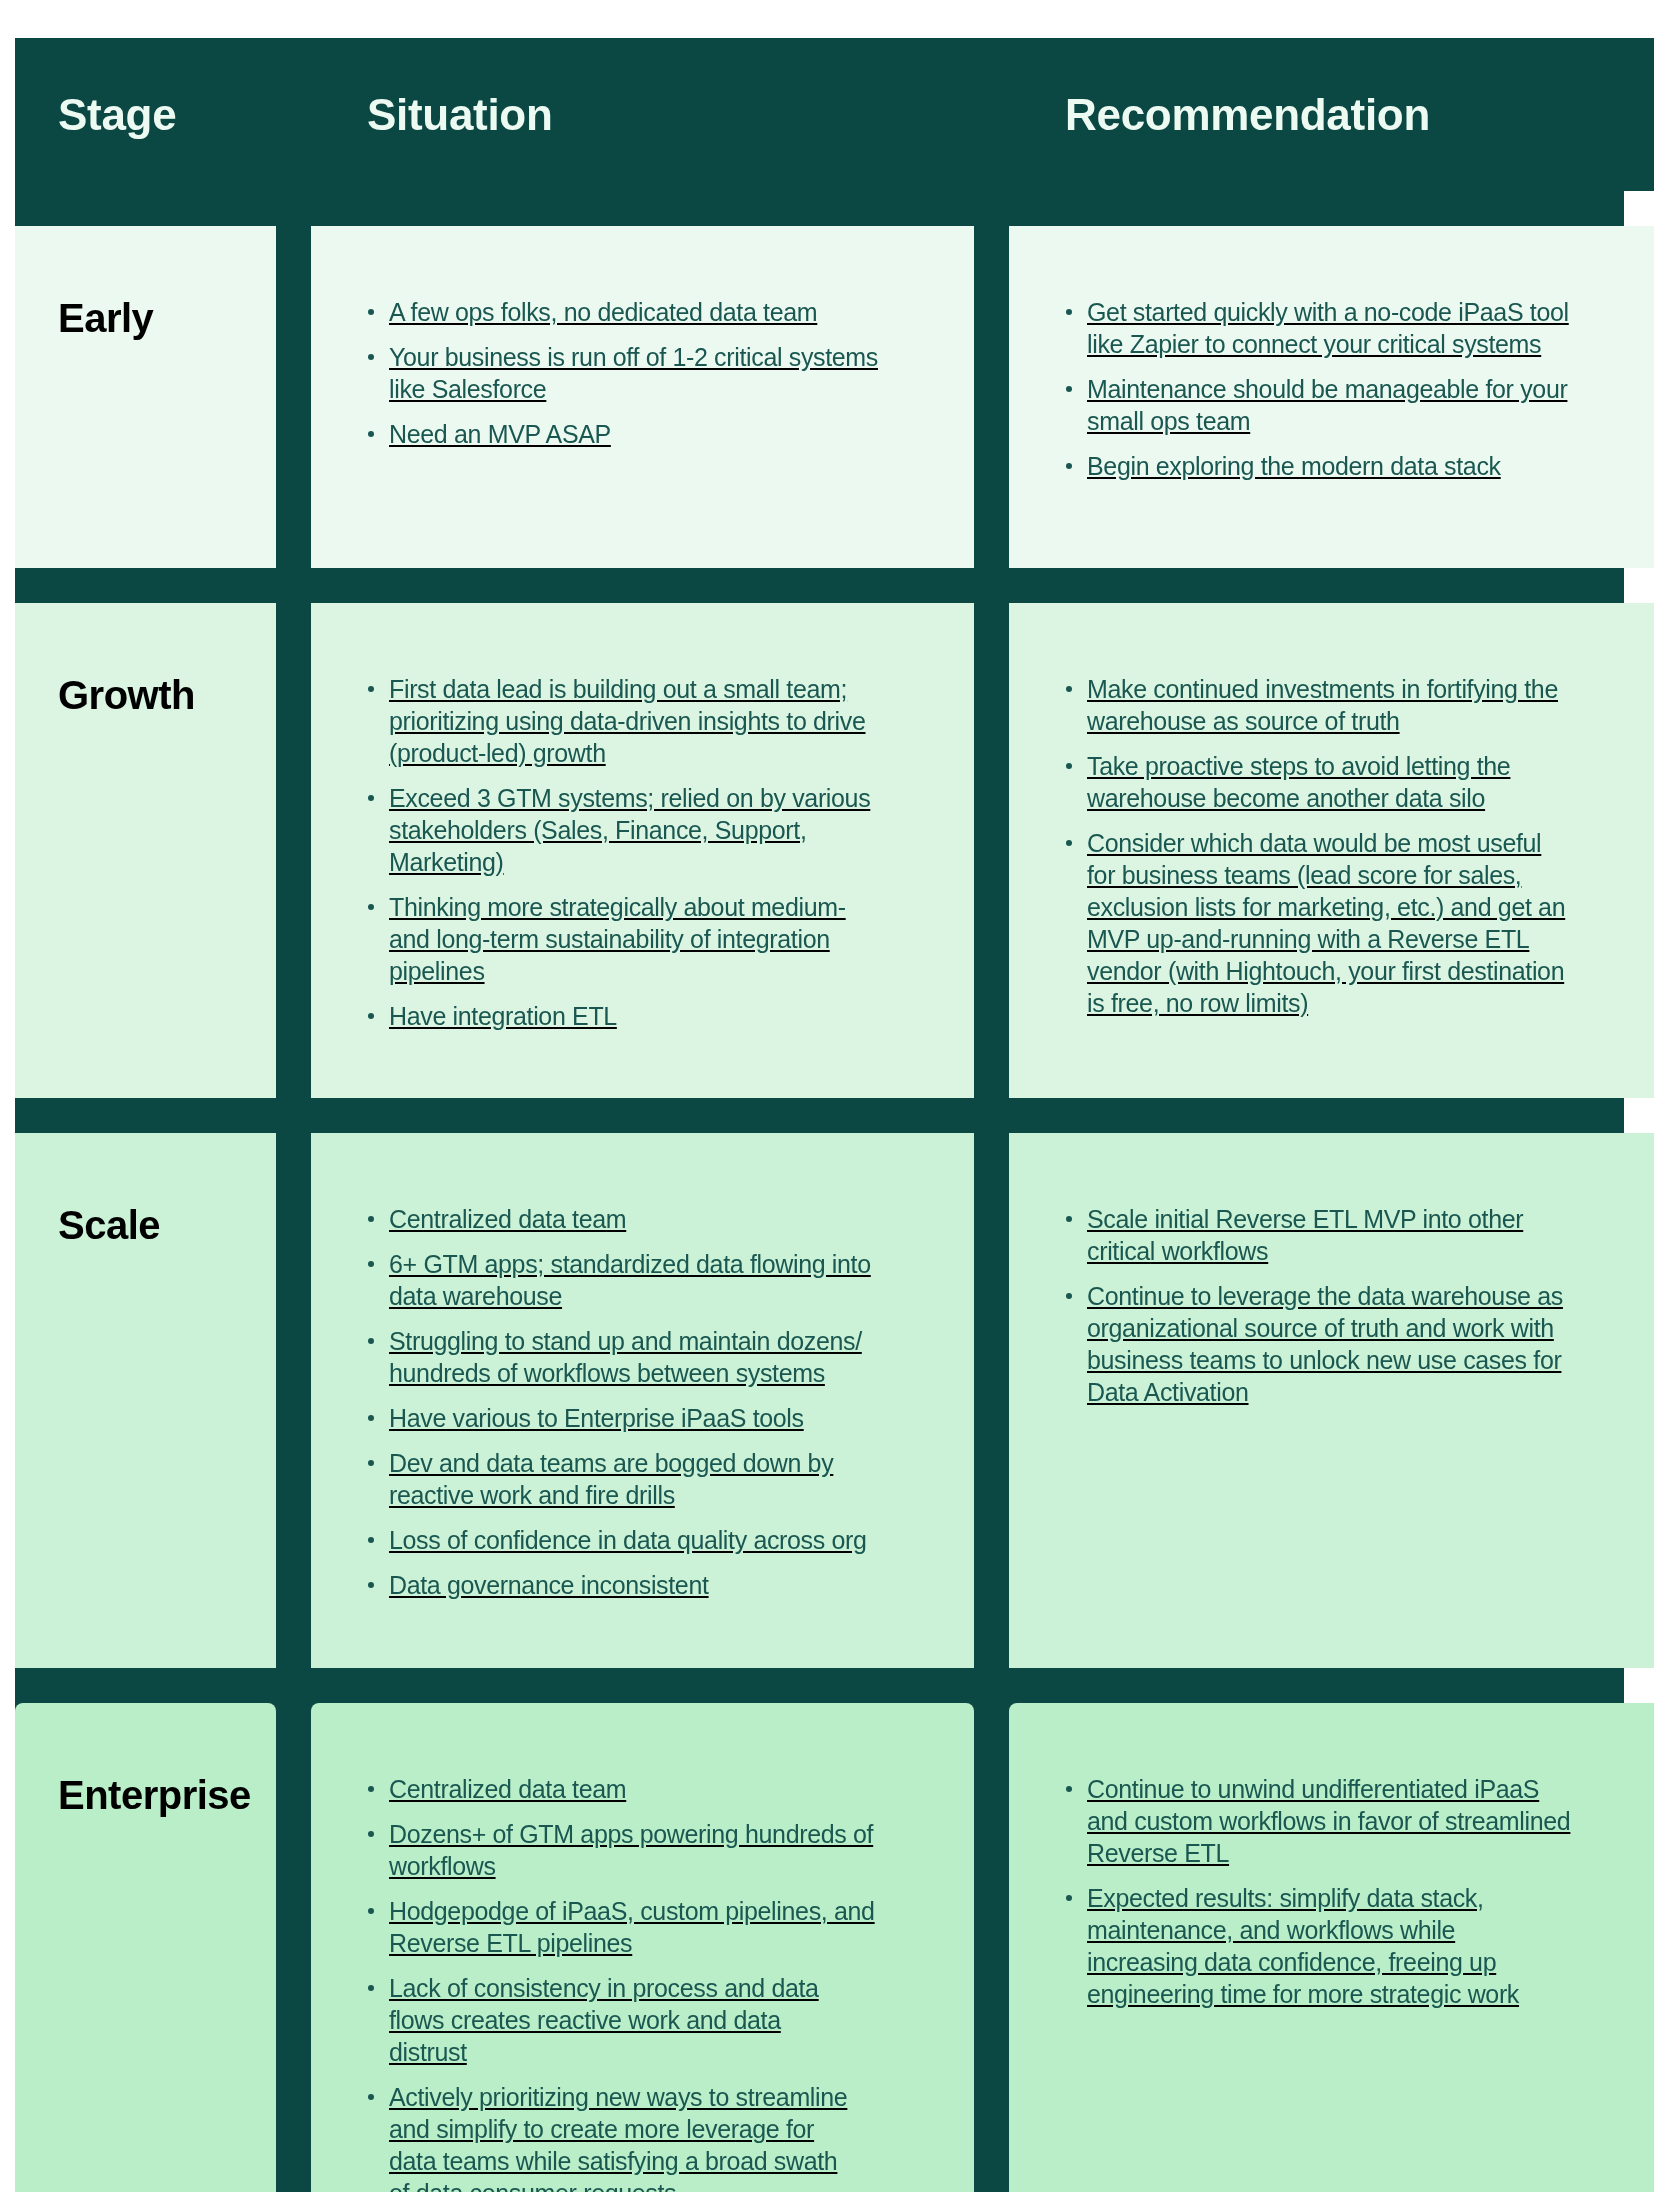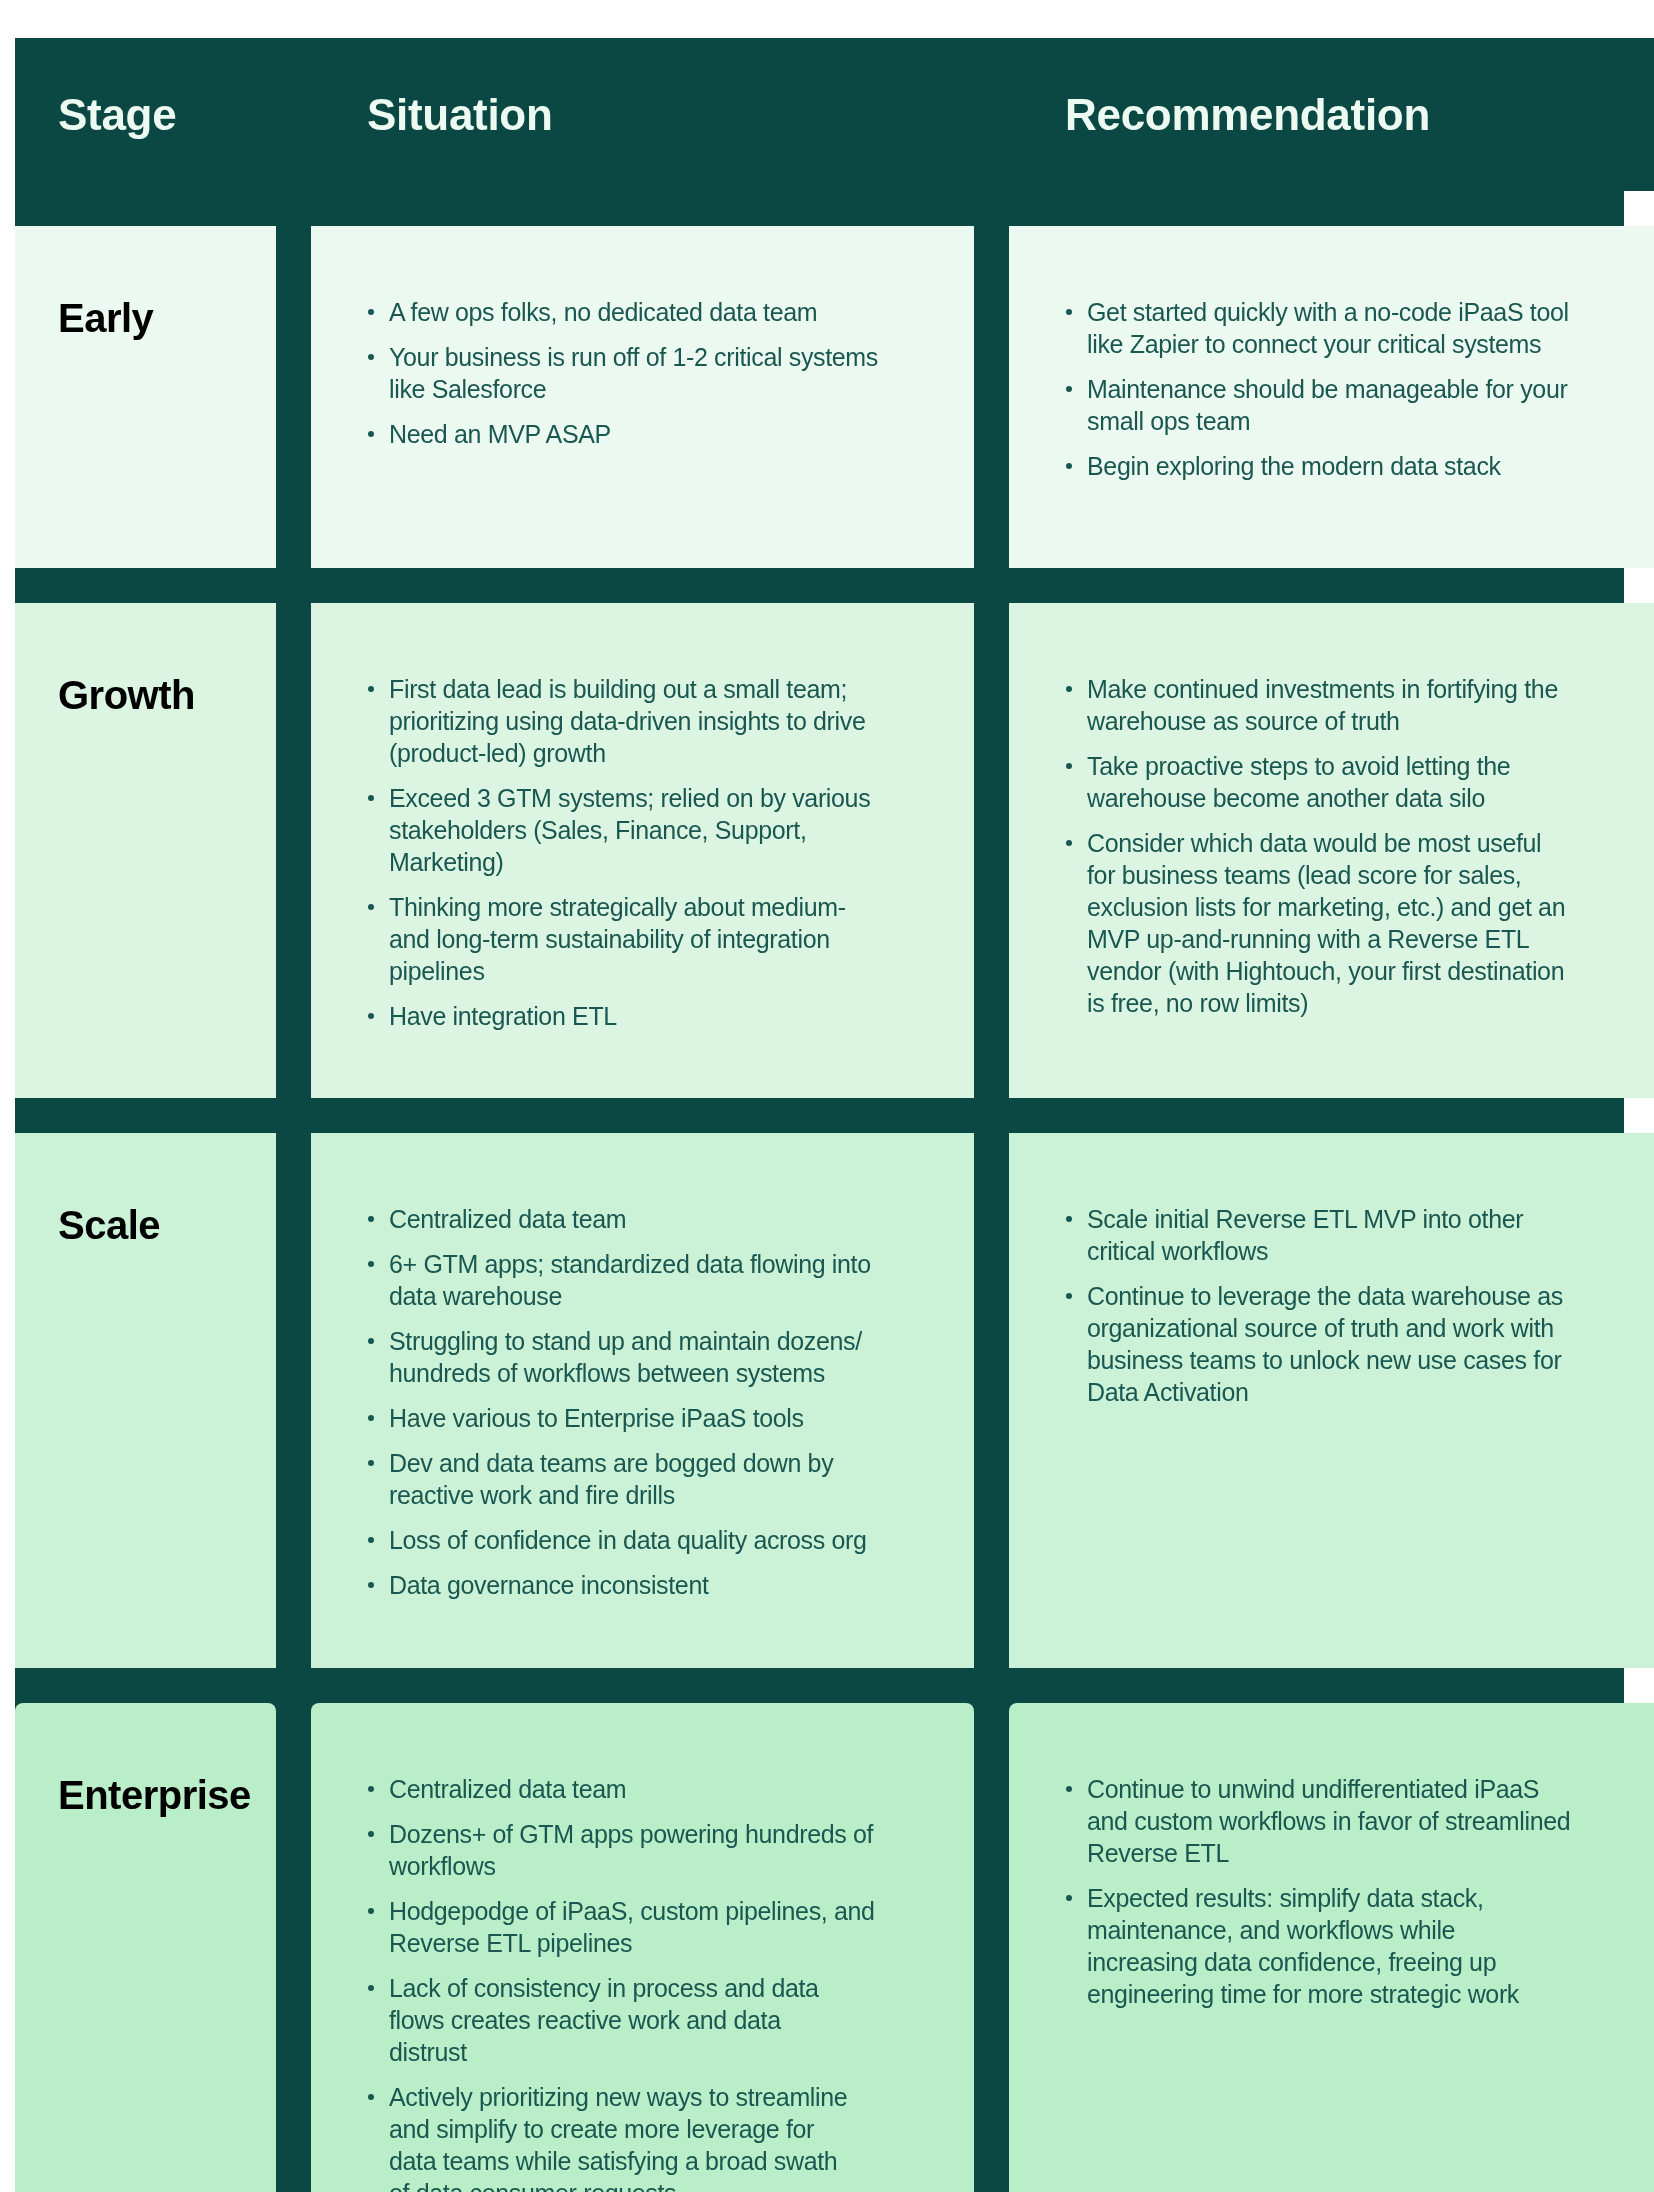--- a/index.html
+++ b/index.html
@@ -57,20 +57,21 @@
   }
   .stage-label {
     color: #000000;
     font-size: 40px;
     font-weight: bold;
     letter-spacing: -0.5px;
     line-height: 1.1;
   }
   .list-cell {
     padding: 70px 8px 0 56px;
+    text-decoration: underline;
   }
   ul.bullets {
     margin: 0;
     padding: 0;
     list-style: none;
   }
   ul.bullets li {
     position: relative;
     padding-left: 22px;
     margin-bottom: 13px;

